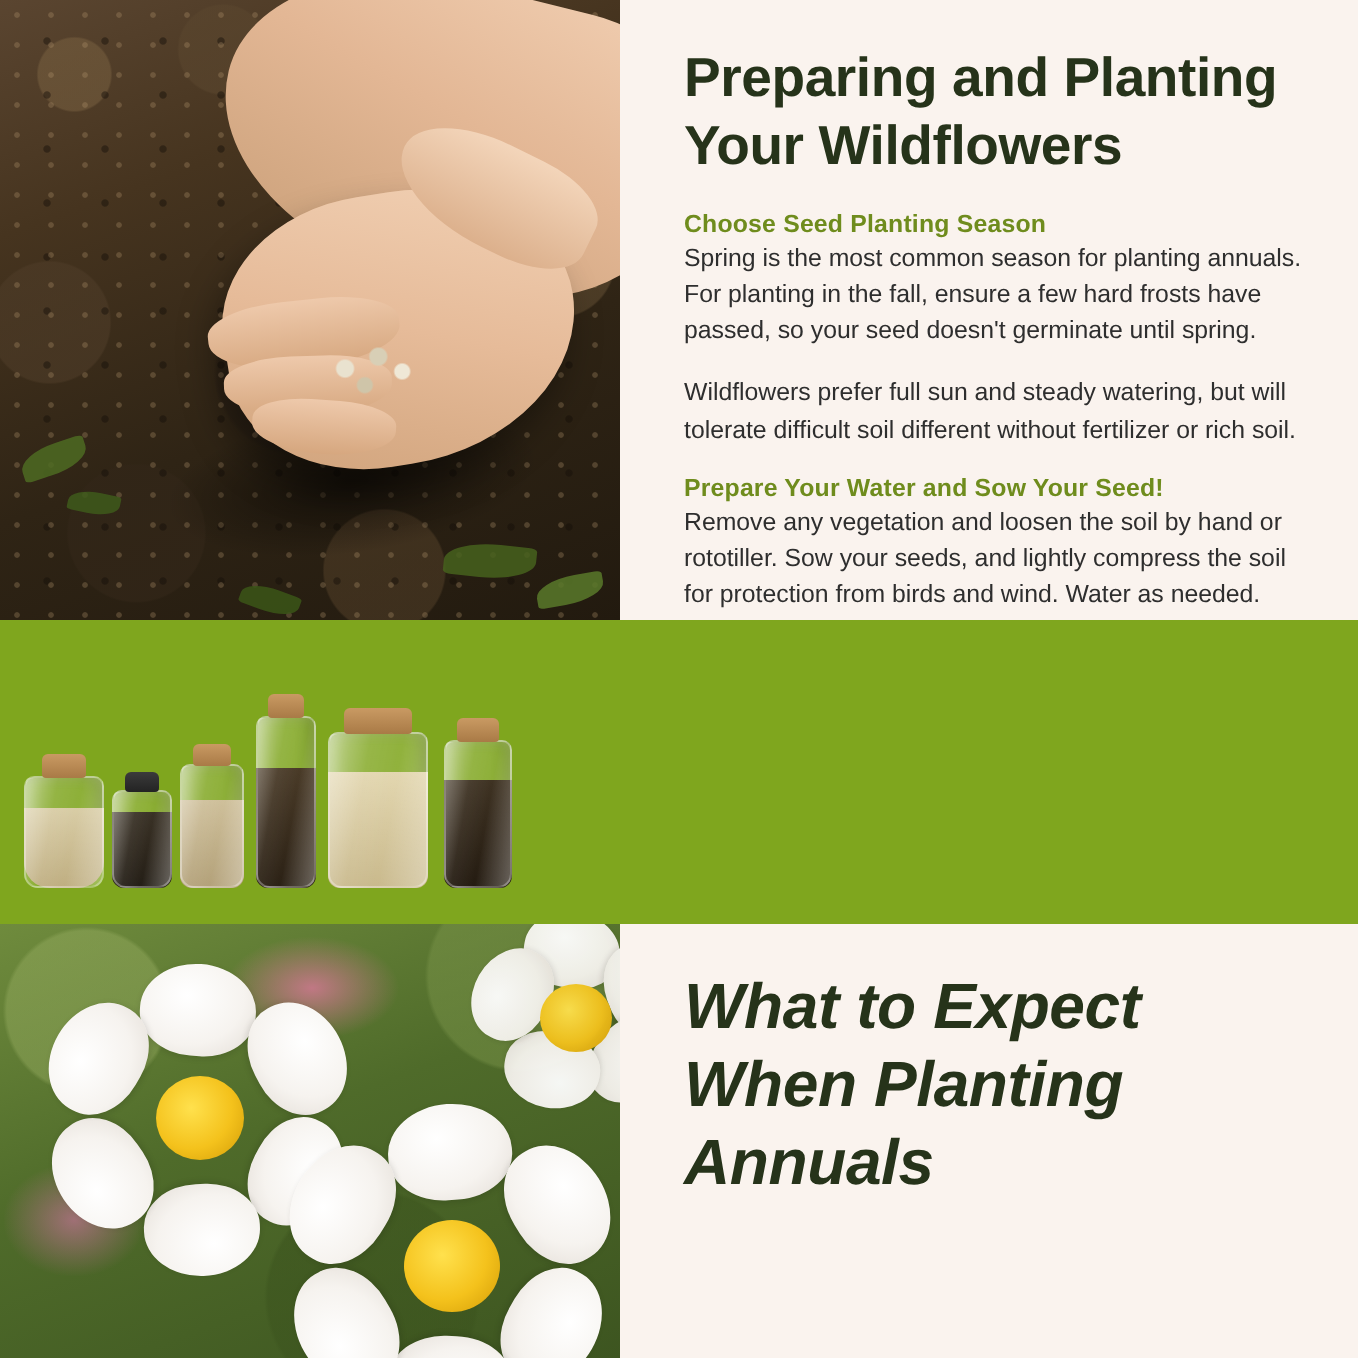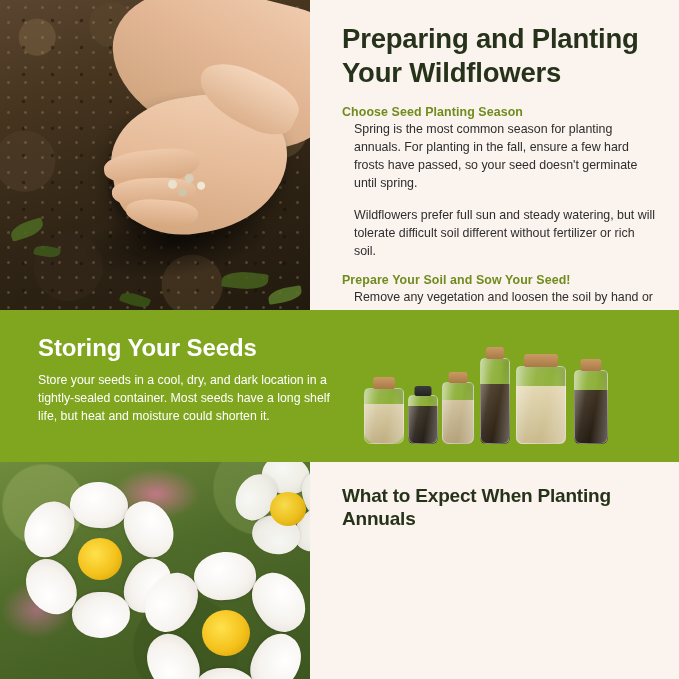--- a/index.html
+++ b/index.html
@@ -141,21 +141,21 @@
     font-size: 12.4px;
     font-weight: bold;
     color: #6f8c1d;
     margin: 0 0 1px 0;
     letter-spacing: 0.1px;
   }
   .body-copy {
     font-size: 12.4px;
     line-height: 1.46;
     color: #2e2e2e;
-    margin: 0 0 13px 12px;
+    margin: 0 0 13px 0;
   }
   .body-copy.last { margin-bottom: 0; }
 
   
   .section-two {
     position: absolute;
     left: 0; top: 310px;
     width: 679px;
     height: 152px;
     background: #7fa61e;
@@ -309,26 +309,27 @@
   .bloom-c .p4 { left: 20px; top: 60px; width: 48px; height: 38px; transform: rotate(190deg); }
   .bloom-c .p5 { left: 0px;  top: 22px; width: 48px; height: 38px; transform: rotate(300deg); }
   .bloom-c .center { left: 38px; top: 36px; width: 36px; height: 34px; }
 
   .section-three-text {
     flex: 1 1 auto;
     box-sizing: border-box;
     padding: 22px 24px 0 32px;
   }
   .h2-dark {
-    font-size: 19px;
+    font-size: 32px;
     line-height: 1.22;
     font-weight: bold;
     color: #26331a;
     letter-spacing: -0.2px;
     margin: 0 0 18px 0;
+    font-style: italic;
   }
 </style>
 </head>
 <body>
 
 <div class="page">
 
   <section class="section-one">
 
     <div class="soil-photo">
@@ -350,30 +351,26 @@
     </div>
 
     <div class="section-one-text">
       <h1 class="h1">Preparing and Planting Your Wildflowers</h1>
 
       <p class="sub-head">Choose Seed Planting Season</p>
       <p class="body-copy">Spring is the most common season for planting annuals. For planting in the fall, ensure a few hard frosts have passed, so your seed doesn't germinate until spring.</p>
 
       <p class="body-copy">Wildflowers prefer full sun and steady watering, but will tolerate difficult soil different without fertilizer or rich soil.</p>
 
-      <p class="sub-head">Prepare Your Soil and Sow Your Seed!</p>
+      <p class="sub-head">Prepare Your Water and Sow Your Seed!</p>
       <p class="body-copy last">Remove any vegetation and loosen the soil by hand or rototiller. Sow your seeds, and lightly compress the soil for protection from birds and wind. Water as needed.</p>
     </div>
   </section>
 
   <section class="section-two">
-    <div class="section-two-text">
-      <h2 class="h2-white">Storing Your Seeds</h2>
-      <p class="body-white">Store your seeds in a cool, dry, and dark location in a tightly-sealed container. Most seeds have a long shelf life, but heat and moisture could shorten it.</p>
-    </div>
 
     <div class="jars">
       <div class="jar jar1">
         <div class="fill"></div>
         <div class="glass"></div>
         <div class="cork"></div>
       </div>
       <div class="jar jar2">
         <div class="fill"></div>
         <div class="glass"></div>

